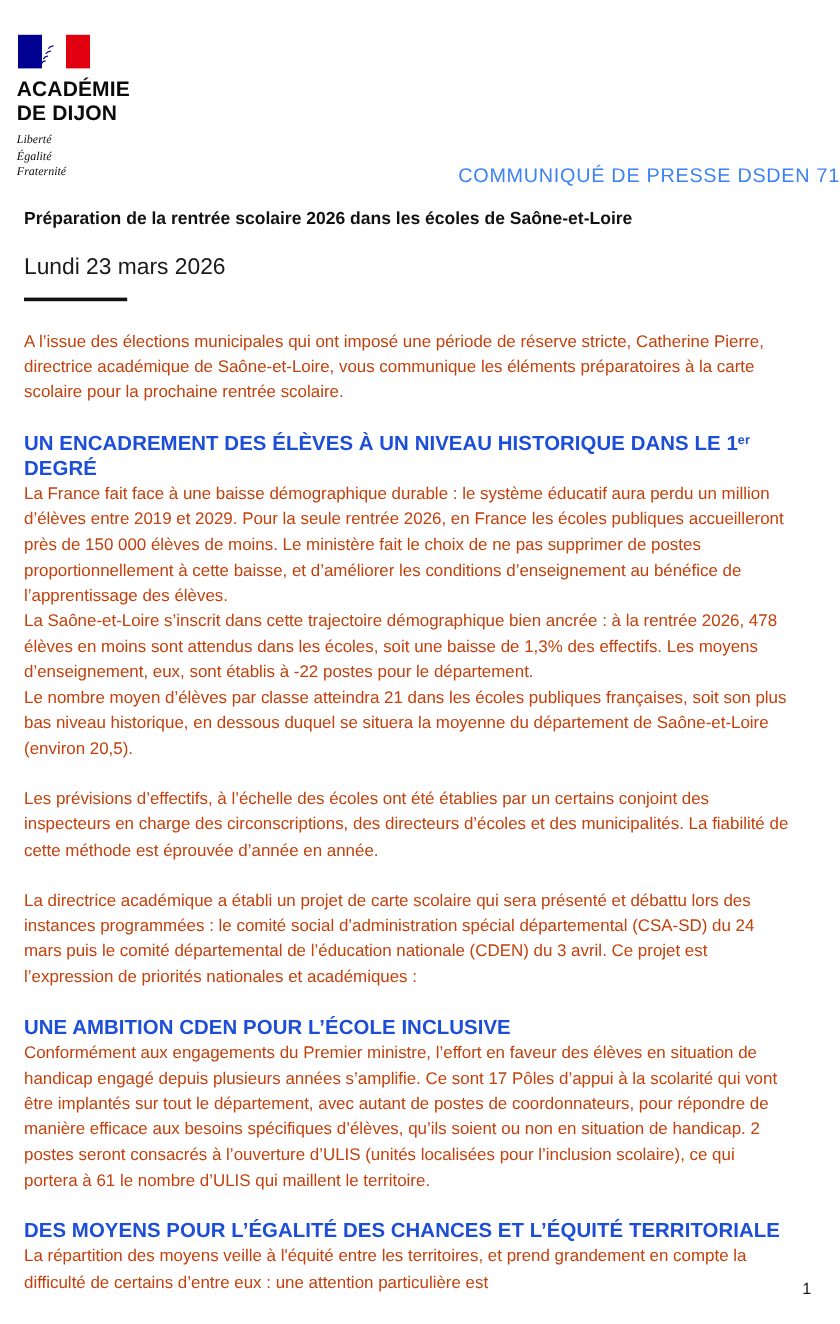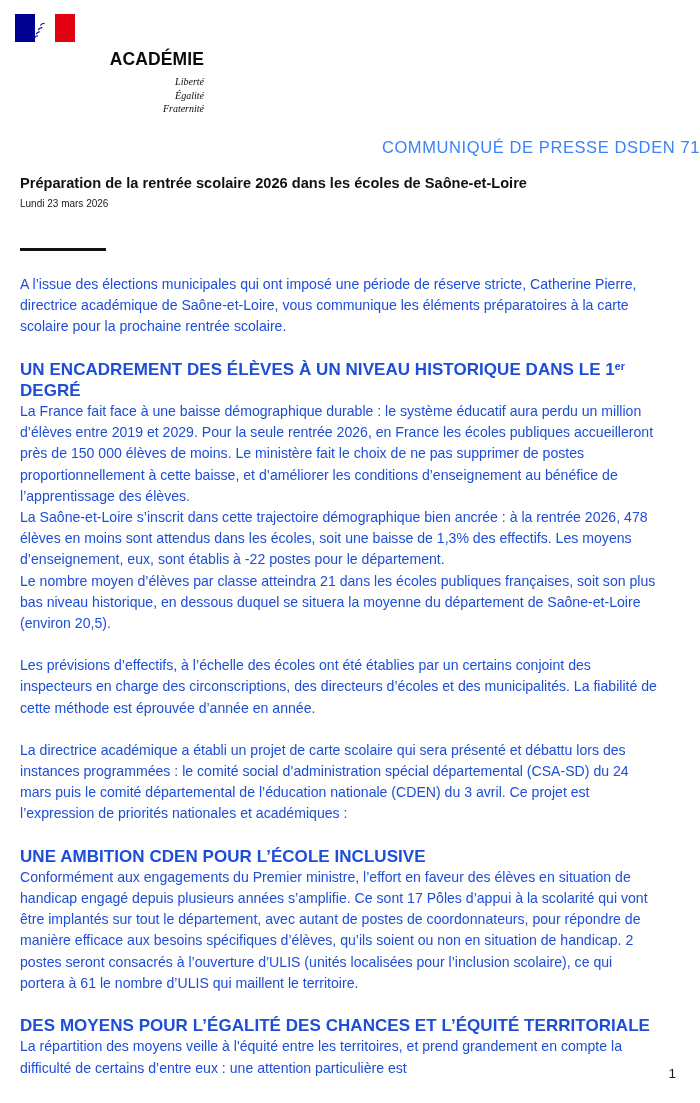--- a/index.html
+++ b/index.html
@@ -18,23 +18,22 @@
     height: 1103px;
     box-sizing: border-box;
     background: #ffffff;
     overflow: hidden;
   }
 
   
   .logo-block {
     position: absolute;
     left: 14px;
-    top: 14px;
+    top: 29px;
     width: 190px;
-    text-align: right;
   }
   .flag {
     width: 60px;
     height: 28px;
     display: flex;
     margin-left: 1px;
   }
   .flag .band {
     width: 20px;
     height: 28px;
@@ -84,22 +83,22 @@
     left: 20px;
     right: 20px;
     top: 175px;
     font-size: 14.6px;
     font-weight: 700;
     color: #111111;
   }
   .doc-date {
     position: absolute;
     left: 20px;
-    top: 198px;
-    font-size: 10px;
+    top: 212px;
+    font-size: 19px;
     font-weight: 400;
     color: #1a1a1a;
   }
   .rule {
     position: absolute;
     left: 20px;
     top: 248px;
     width: 86px;
     height: 2.5px;
     background: #111111;
@@ -109,21 +108,21 @@
   .body-wrap {
     position: absolute;
     left: 20px;
     top: 274px;
     width: 638px;
   }
   p.para {
     margin: 0;
     font-size: 14.1px;
     line-height: 21.2px;
-    color: #1d4ed8;
+    color: #c2410c;
     text-align: left;
   }
   p.para + p.para { margin-top: 0; }
   .gap { height: 21px; }
   h2.section {
     margin: 0;
     font-size: 17px;
     line-height: 21.2px;
     font-weight: 700;
     color: #1d4ed8;
@@ -154,20 +153,21 @@
       <div class="band white">
         <svg class="marianne" viewBox="0 0 34 24">
           <path d="M25 1 C21 1.4 18.6 3.4 17.4 5.6 C16.4 7.4 16.6 9 17.6 9.8 C16 9.6 14.4 10.2 13.4 11.2 C12.3 12.3 12.4 13.6 13.4 14.1 C11.8 14.1 10.4 14.8 9.7 15.8 C9 16.9 9.4 18 10.6 18.3 C9.2 18.6 8.2 19.4 7.9 20.4 C7.6 21.5 8.3 22.4 9.6 22.6 L25 22.6 Z" fill="#ffffff"></path>
           <path d="M16.2 7.2 C14.6 7.4 13.2 8.2 12.6 9.2 M14 11.6 C12.4 11.8 11 12.6 10.4 13.6 M11.6 15.8 C10 16.1 8.8 16.9 8.3 17.9 M9.6 19.8 C8.2 20.1 7.2 20.8 6.8 21.6" stroke="#000091" stroke-width="1.1" fill="none" stroke-linecap="round"></path>
         </svg>
       </div>
       <div class="band red"></div>
     </div>
     <div class="acad-name">
       <div>ACADÉMIE</div>
+      <div>DE DIJON</div>
     </div>
     <div class="devise">
       <div>Liberté</div>
       <div>Égalité</div>
       <div>Fraternité</div>
     </div>
   </div>
 
   <div class="doc-kicker">COMMUNIQUÉ DE PRESSE DSDEN 71</div>
   <div class="doc-title">Préparation de la rentrée scolaire 2026 dans les écoles de Saône-et-Loire</div>

